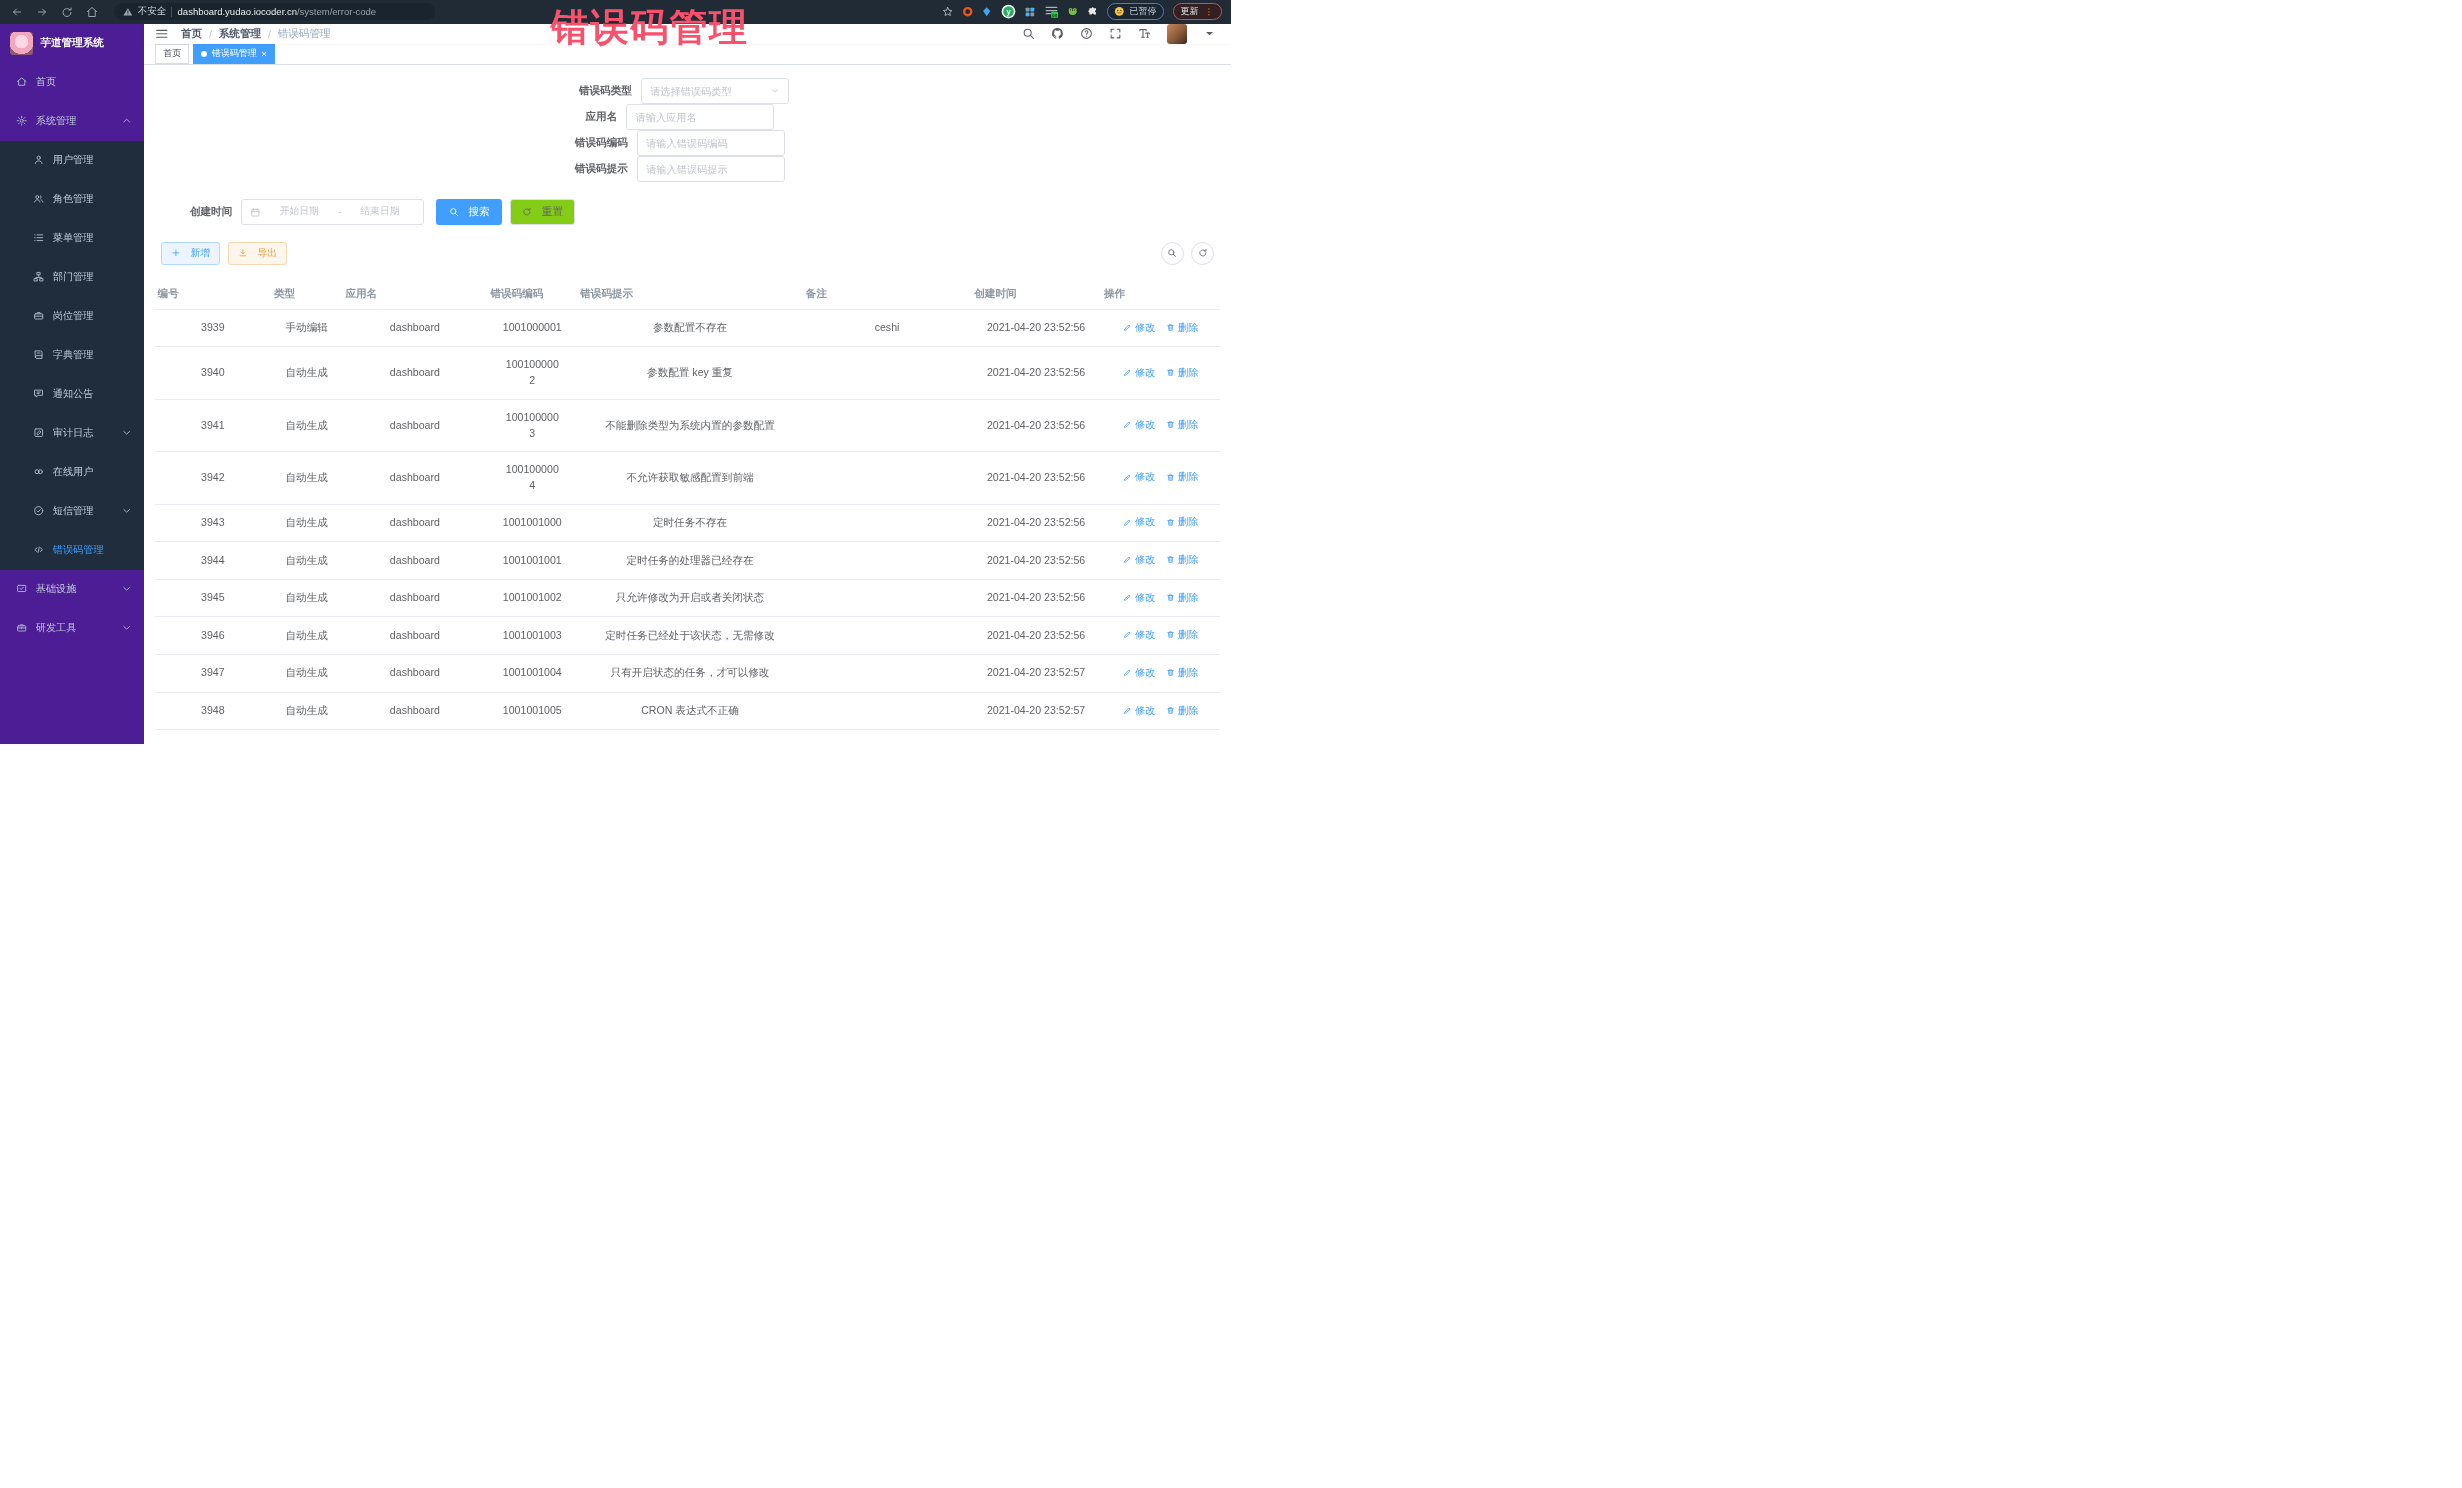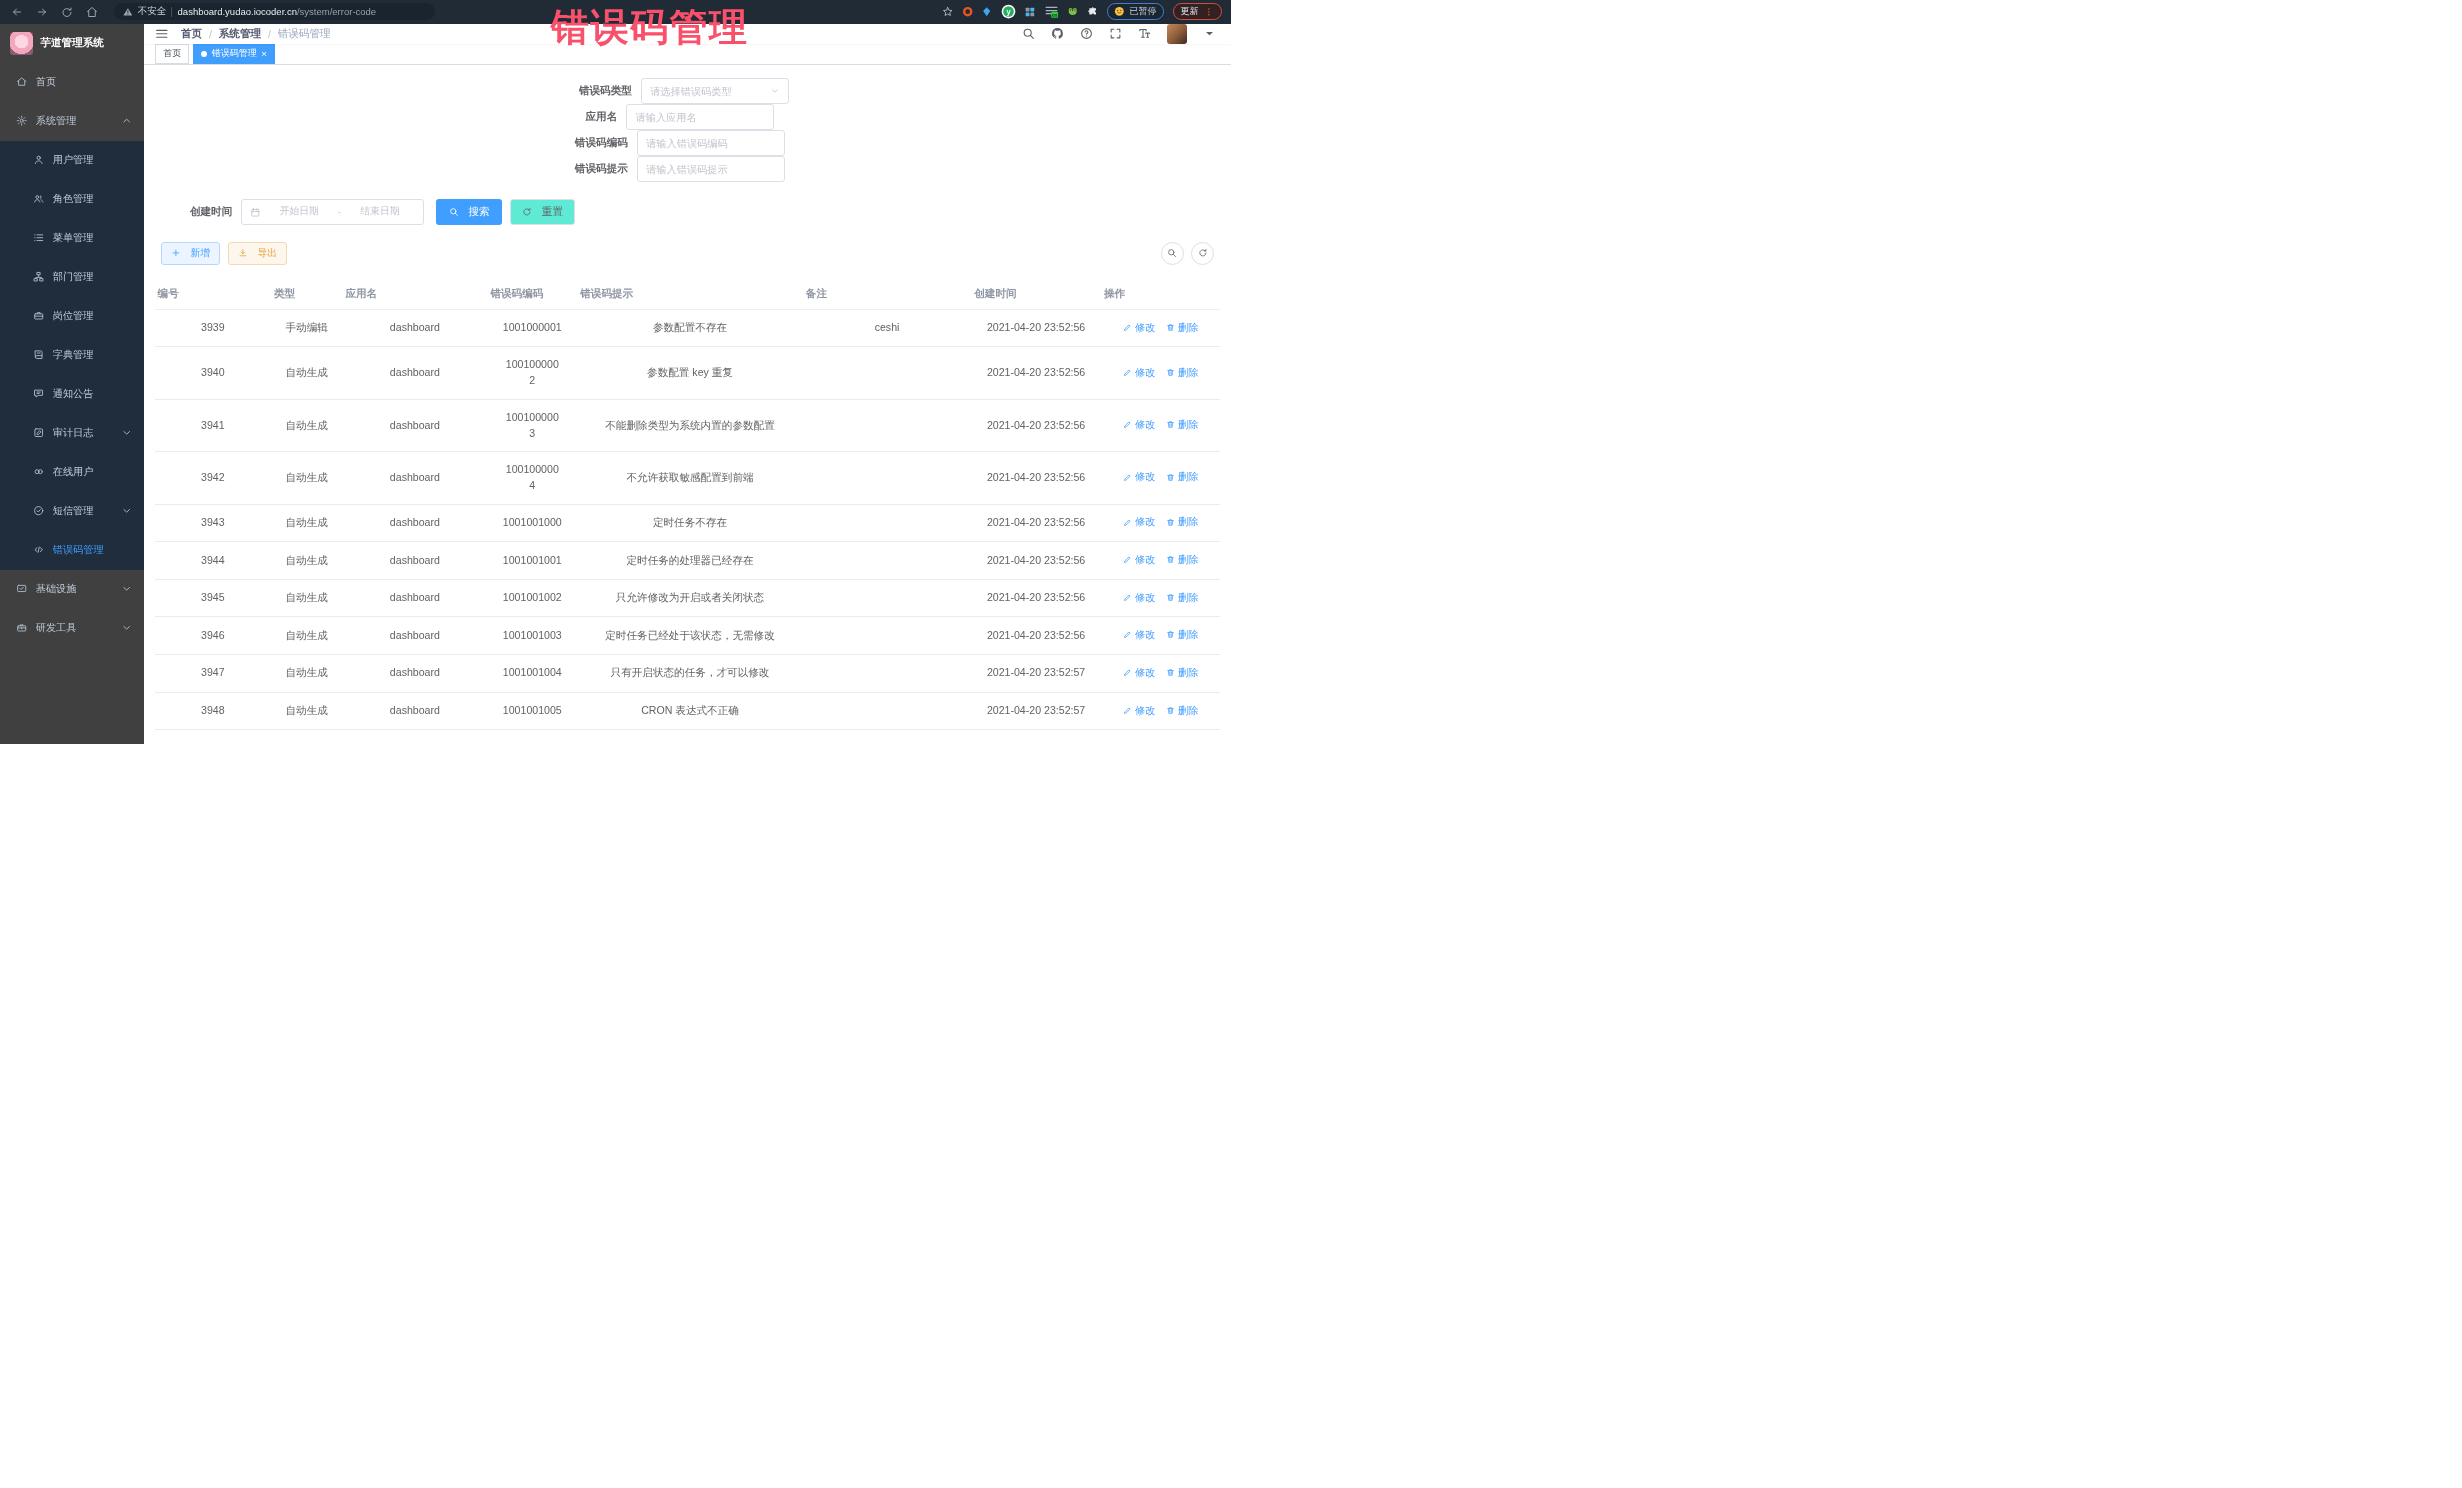--- a/index.html
+++ b/index.html
@@ -25,21 +25,21 @@
   .chip-paused { border:1.1px solid #3f7fd4; background:#1c2630; color:#c6d4e4; }
   .chip-update { border:1.1px solid #cf4f3f; background:#332023; color:#e4e6e9; gap:6px; }
   .chip-update .ico { color:#e8710a; font-size:9.8px; }
 
   
   .annotation { position:absolute; top:1.5px; left:551px; z-index:99; color:#f9506b;
     font-size:38px; font-weight:700; letter-spacing:1.5px; pointer-events:none; }
 
   
   .app { display:flex; height:721px; }
-  .sidebar { width:144px; background:#404040; flex-shrink:0; }
+  .sidebar { width:144px; background:#4c1d95; flex-shrink:0; }
   .logo { height:39px; display:flex; align-items:center; gap:7.6px; padding-left:9.8px; }
   .logo-img { width:23px; height:23px; border-radius:3px;
     background:radial-gradient(circle at 50% 42%, #ffd7e4 0 38%, #f2a7bd 39% 70%, #8c5a74 71%); }
   .logo-title { color:#fff; font-size:10.6px; font-weight:700; }
   .menu-item { height:39px; display:flex; align-items:center; gap:8.3px; padding-left:16px;
     color:#bfcbd9; font-size:10.2px; cursor:pointer; }
   .menu-item .ico { font-size:11.4px; color:#a9b6c5; }
   .menu-item.sub { background:#1f2d3d; padding-left:33px; }
   .menu-item.active { color:#409eff; }
   .menu-arrow { margin-left:auto; margin-right:11.4px; font-size:9px; color:#96a3b3; }
@@ -85,21 +85,21 @@
   .sel-arrow { color:#c0c4cc; font-size:9.8px; }
   .date-range { width:183px; height:26px; border:0.8px solid #dcdfe6; border-radius:3px;
     display:flex; align-items:center; padding:0 7.6px; gap:3px; }
   .date-range .ico { color:#c0c4cc; font-size:10.6px; }
   .date-ph { flex:1; text-align:center; color:#c0c4cc; font-size:9.8px; }
   .date-sep { color:#c0c4cc; font-size:9px; }
   .btn { display:inline-flex; align-items:center; gap:10px; border-radius:3px; font-size:10.6px;
     cursor:pointer; border:0.8px solid transparent; font-family:inherit; }
   .btn .ico { font-size:9.8px; }
   .btn-search { background:#409eff; color:#fff; height:26px; padding:0 11.4px; margin-left:12px; }
-  .btn-reset { background:#5eead4; border-color:#dcdfe6; color:#606266; height:26px; padding:0 11.4px; margin-left:7.6px; }
+  .btn-reset { background:#84cc16; border-color:#dcdfe6; color:#606266; height:26px; padding:0 11.4px; margin-left:7.6px; }
   .toolbar { margin-top:16.7px; display:flex; align-items:center; padding:0 6px; }
   .btn-add { background:#ecf5ff; border-color:#b3d8ff; color:#409eff; height:23px; padding:0 9px; font-size:9.8px; }
   .btn-export { background:#fdf6ec; border-color:#f5dab1; color:#e6a23c; height:23px; padding:0 9px; font-size:9.8px; margin-left:7.6px; }
   .tool-circles { margin-left:auto; display:flex; gap:7.6px; }
   .circle-btn { width:23px; height:23px; border-radius:50%; border:0.8px solid #dcdfe6; background:#fff;
     color:#606266; display:flex; align-items:center; justify-content:center; font-size:9.8px; cursor:pointer; }
 
   
   table { width:100%; margin-top:15px; border-collapse:collapse; table-layout:fixed; }
   th { font-size:10.6px; font-weight:700; color:#8f96a3; padding:7.6px 3px; text-align:left;

